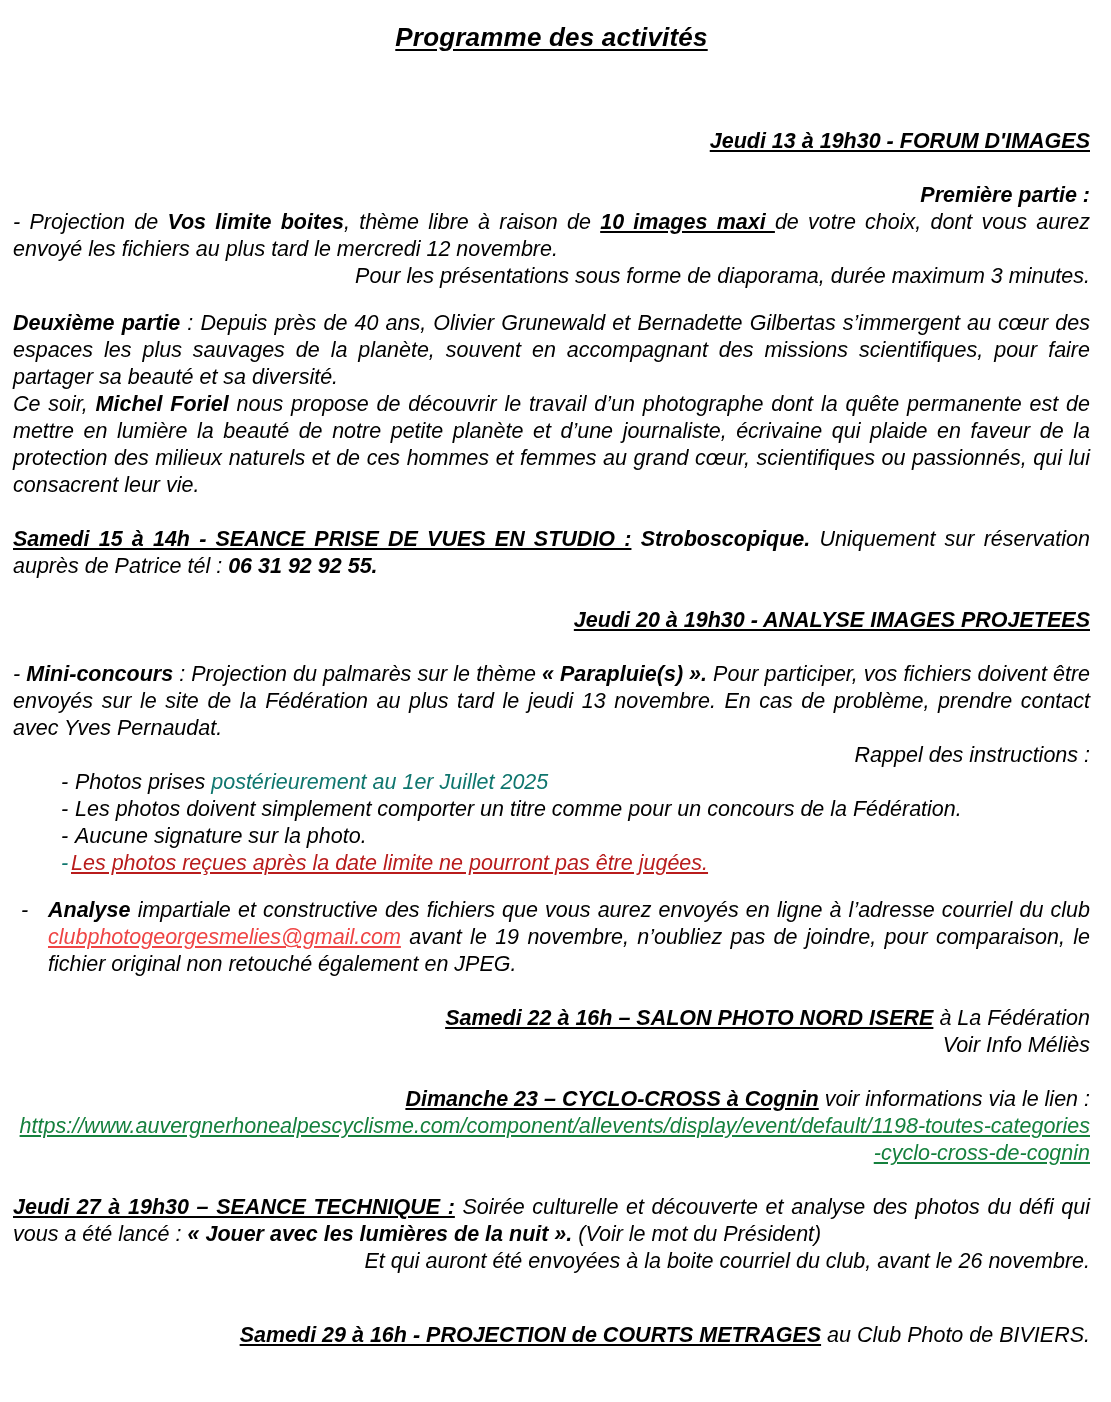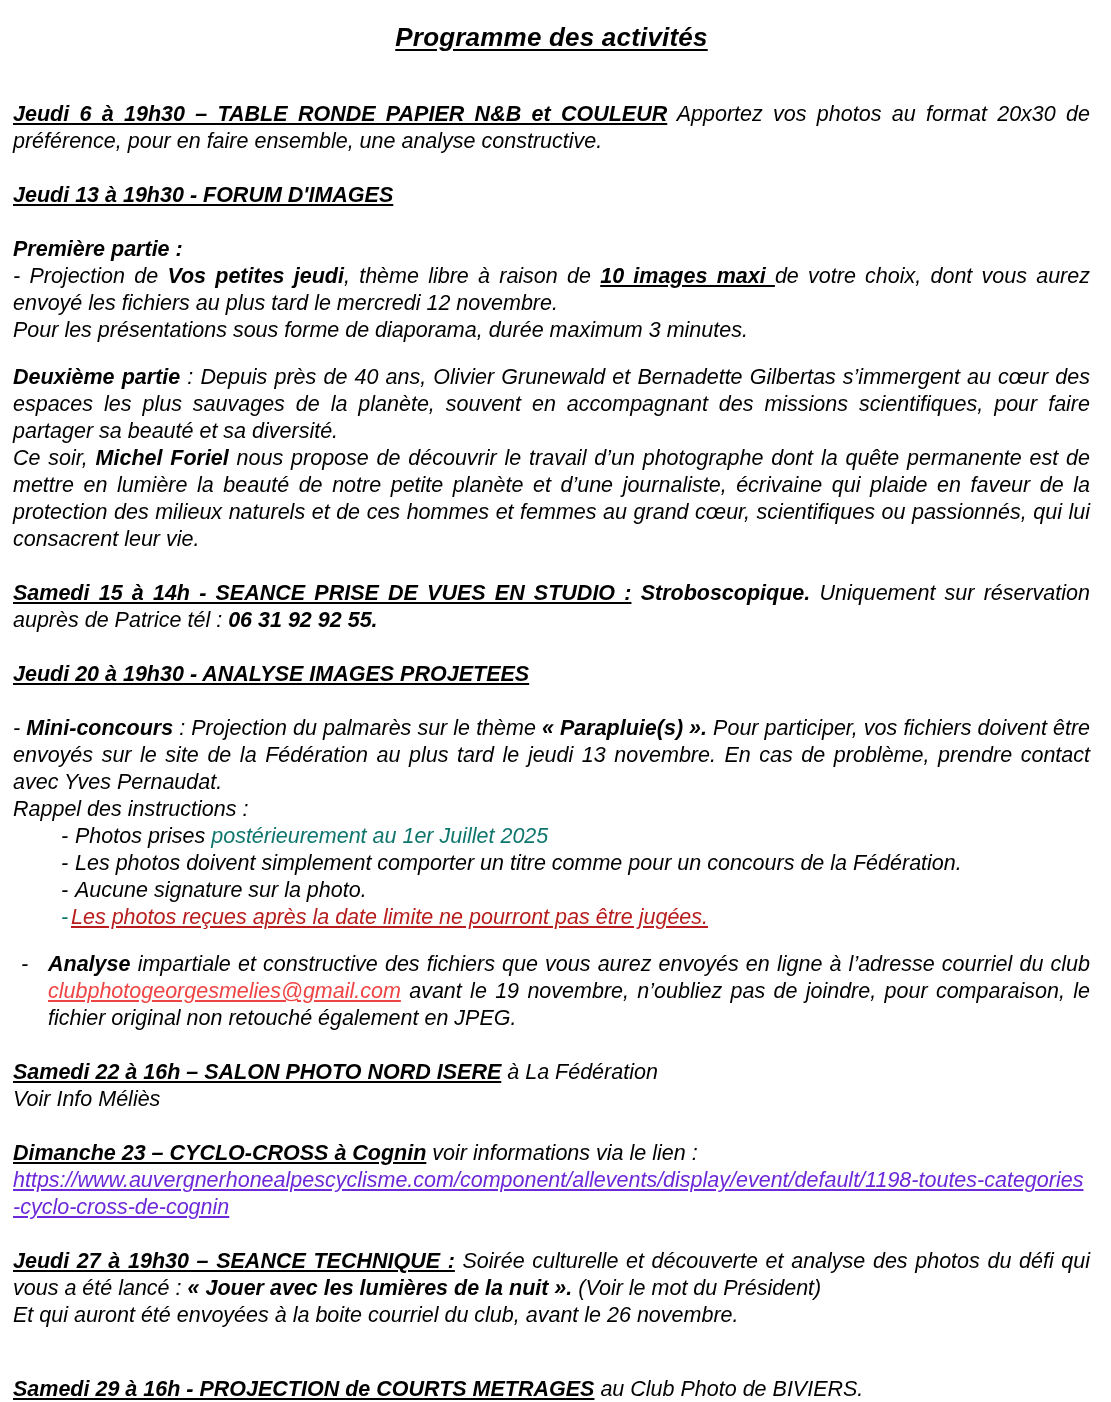--- a/index.html
+++ b/index.html
@@ -39,21 +39,21 @@
   }
 
   p.para {
     font-size: 21.5px;
     font-style: italic;
     line-height: 27px;
     margin: 0;
     padding: 0;
     text-align: justify;
   }
-  p.para.nojust { text-align: left; }
+  p.para.nojust { text-align: right; }
 
   .spacer-lg { height: 27px; }
   .spacer-md { height: 20px; }
   .spacer-xl { height: 48px; }
 
   b, .b {
     font-weight: bold;
     font-style: italic;
   }
   .u { text-decoration: underline; text-underline-offset: 2px; }
@@ -64,21 +64,21 @@
     text-underline-offset: 2px;
   }
   .red { color: #0f766e; }
   .red-u { color: #b91c1c; text-decoration: underline; text-underline-offset: 2px; }
   .link-mail {
     color: #ef4444;
     text-decoration: underline;
     text-underline-offset: 2px;
   }
   .link-url {
-    color: #6d28d9;
+    color: #15803d;
     text-decoration: underline;
     text-underline-offset: 2px;
     word-break: break-all;
   }
 
   ul.sublist {
     list-style: none;
     margin: 0;
     padding: 0;
   }
@@ -111,31 +111,30 @@
 </head>
 <body>
 
 <div class="page">
   <div class="doc">
 
     <h1 class="title">Programme des activités</h1>
 
     <div class="spacer-xl"></div>
 
-    <p class="para"><span class="hdr">Jeudi 6 à 19h30 – TABLE RONDE PAPIER N&amp;B et COULEUR</span><span> Apportez vos photos au format 20x30 de préférence, pour en faire ensemble, une analyse constructive.</span></p>
 
     <div class="spacer-lg"></div>
 
     <p class="para nojust"><span class="hdr">Jeudi 13 à 19h30 - FORUM D'IMAGES</span></p>
 
     <div class="spacer-lg"></div>
 
     <p class="para nojust"><span class="b">Première partie :</span></p>
 
-    <p class="para"><span>- Projection de </span><span class="b">Vos petites jeudi</span><span>, thème libre à raison de </span><span class="b u">10 images maxi </span><span>de votre choix, dont vous aurez envoyé les fichiers au plus tard le mercredi 12 novembre.</span></p>
+    <p class="para"><span>- Projection de </span><span class="b">Vos limite boites</span><span>, thème libre à raison de </span><span class="b u">10 images maxi </span><span>de votre choix, dont vous aurez envoyé les fichiers au plus tard le mercredi 12 novembre.</span></p>
 
     <p class="para nojust">Pour les présentations sous forme de diaporama, durée maximum 3 minutes.</p>
 
     <div class="spacer-md"></div>
 
     <p class="para"><span class="b"> Deuxième partie</span><span> : Depuis près de 40 ans, Olivier Grunewald et Bernadette Gilbertas s’immergent au cœur des espaces les plus sauvages de la planète, souvent en accompagnant des missions scientifiques, pour faire partager sa beauté et sa diversité.</span></p>
 
     <p class="para"><span>Ce soir, </span><span class="b">Michel Foriel</span><span> nous propose de découvrir le travail d’un photographe dont la quête permanente est de mettre en lumière la beauté de notre petite planète et d’une journaliste, écrivaine qui plaide en faveur de la protection des milieux naturels et de ces hommes et femmes au grand cœur, scientifiques ou passionnés, qui lui consacrent leur vie.</span></p>
 
     <div class="spacer-lg"></div>

